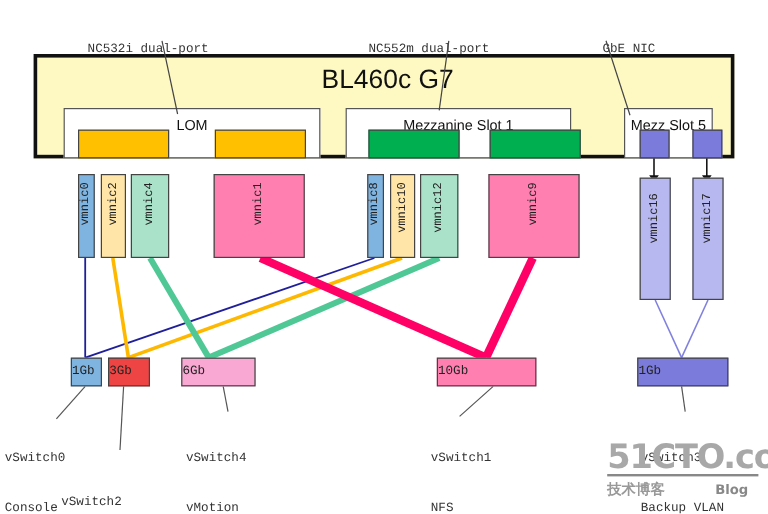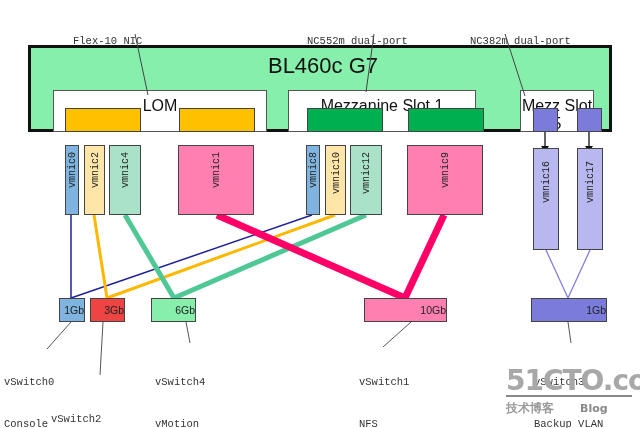--- a/index.html
+++ b/index.html
@@ -1,42 +1,42 @@
 <!DOCTYPE html>
 <html><head>
 <meta charset="utf-8">
 <style>
   html, body { margin:0; padding:0; background:#ffffff; }
   body { width:640px; height:428px; position:relative; overflow:hidden; font-family:"Liberation Mono", monospace; }
   .abs { position:absolute; }
   .note { font-family:"Liberation Mono", monospace; font-size:10.5px; color:#333; line-height:14px; white-space:pre; }
   .note span { display:block; }
-  .chassis { left:28px; top:45px; width:584px; height:87px; border:3px solid #111; box-sizing:border-box; background:#86efac; }
+  .chassis { left:28px; top:45px; width:584px; height:87px; border:3px solid #111; box-sizing:border-box; background:#fef9c3; }
   .chassis-title { left:0; top:5px; width:584px; text-align:center; font-family:"Liberation Sans", sans-serif; font-size:22px; color:#111; }
   .slot { border:1px solid #555; box-sizing:border-box; background:#fff; }
-  .slot-label { font-family:"Liberation Sans", sans-serif; font-size:16px; color:#111; text-align:center; width:100%; position:absolute; top:6px; }
+  .slot-label { font-family:"Liberation Sans", sans-serif; font-size:12px; color:#111; text-align:center; width:100%; position:absolute; top:6px; }
   .port { border:1px solid #444; box-sizing:border-box; }
   .vmnic { border:1px solid #444; box-sizing:border-box; }
   .vmnic .lbl { position:absolute; left:50%; top:6px; writing-mode:vertical-rl; transform:translateX(-50%) rotate(180deg); font-family:"Liberation Mono", monospace; font-size:10px; color:#222; }
-  .sw { border:1px solid #444; box-sizing:border-box; font-family:Liberation Sans, sans-serif; font-size:10.5px; color:#222; text-align:right; }
+  .sw { border:1px solid #444; box-sizing:border-box; font-family:Liberation Mono, monospace; font-size:10.5px; color:#222; text-align:left; }
   svg { position:absolute; left:0; top:0; }
   .wm { font-family:"DejaVu Sans", sans-serif; font-weight:bold; color:#b5b5b5; }
 </style>
 </head>
 <body>
 
 <div class="abs note" style="left:73px;top:6px;">
+  <span>NC532i dual-port</span>
   <span>Flex-10 NIC</span>
 </div>
 <div class="abs note" style="left:307px;top:6px;">
   <span>NC552m dual-port</span>
   <span style="padding-left:14px;">Flex-10 NIC</span>
 </div>
 <div class="abs note" style="left:470px;top:6px;">
-  <span>NC382m dual-port</span>
   <span style="padding-left:32px;">GbE NIC</span>
 </div>
 
 <div class="abs chassis">
   <div class="abs chassis-title">BL460c G7</div>
 </div>
 
 <div class="abs slot" style="left:53px;top:90px;width:214px;height:42px;">
   <div class="slot-label">LOM</div>
 </div>
@@ -113,21 +113,21 @@
   </div>
 <div class="abs vmnic" style="left: 533px; top: 148px; width: 26px; height: 102px; background: rgb(184, 184, 240);" id="v8">
     <div class="lbl" style="top:12px;">vmnic16</div>
   </div>
 <div class="abs vmnic" style="left: 577px; top: 148px; width: 26px; height: 102px; background: rgb(184, 184, 240);" id="v9">
     <div class="lbl" style="top:12px;">vmnic17</div>
   </div>
 
 <div class="abs sw" style="left: 59px; top: 298px; width: 26px; height: 24px; line-height: 22px; background: rgb(127, 180, 224);" id="s0">1Gb</div>
 <div class="abs sw" style="left: 90px; top: 298px; width: 35px; height: 24px; line-height: 22px; background: #ef4444;" id="s1">3Gb</div>
-<div class="abs sw" style="left: 151px; top: 298px; width: 45px; height: 24px; line-height: 22px; background: #86efac;" id="s2">6Gb</div>
+<div class="abs sw" style="left: 151px; top: 298px; width: 62px; height: 24px; line-height: 22px; background: #f9a8d4;" id="s2">6Gb</div>
 <div class="abs sw" style="left: 364px; top: 298px; width: 83px; height: 24px; line-height: 22px; background: rgb(255, 128, 176);" id="s3">10Gb</div>
 <div class="abs sw" style="left: 531px; top: 298px; width: 76px; height: 24px; line-height: 22px; background: rgb(123, 123, 219);" id="s4">1Gb</div>
 
 <div class="abs note" style="left:4px;top:347px;">
   <span>vSwitch0</span>
   <span>Console</span>
 </div>
 <div class="abs note" style="left:51px;top:384px;">
   <span>vSwitch2</span>
   
@@ -144,13 +144,13 @@
   
 </div>
 <div class="abs note" style="left:534px;top:347px;">
   <span>vSwitch3</span>
   <span>Backup VLAN</span>
 </div>
 
 <div class="abs wm" style="left:506px;top:364px;font-size:28px;letter-spacing:-1px;color:#a8a8a8;">51CTO.com</div>
 <div class="abs" style="left:506px;top:395px;width:126px;height:2px;background:#888;"></div>
 <div class="abs wm" style="left:506px;top:400px;font-size:12px;color:#999;">技术博客</div>
-<div class="abs wm" style="left:580px;top:402px;font-size:11px;color:#888;">Blog</div>
+<div class="abs wm" style="left:596px;top:402px;font-size:11px;color:#888;">Blog</div>
 
 </body></html>

